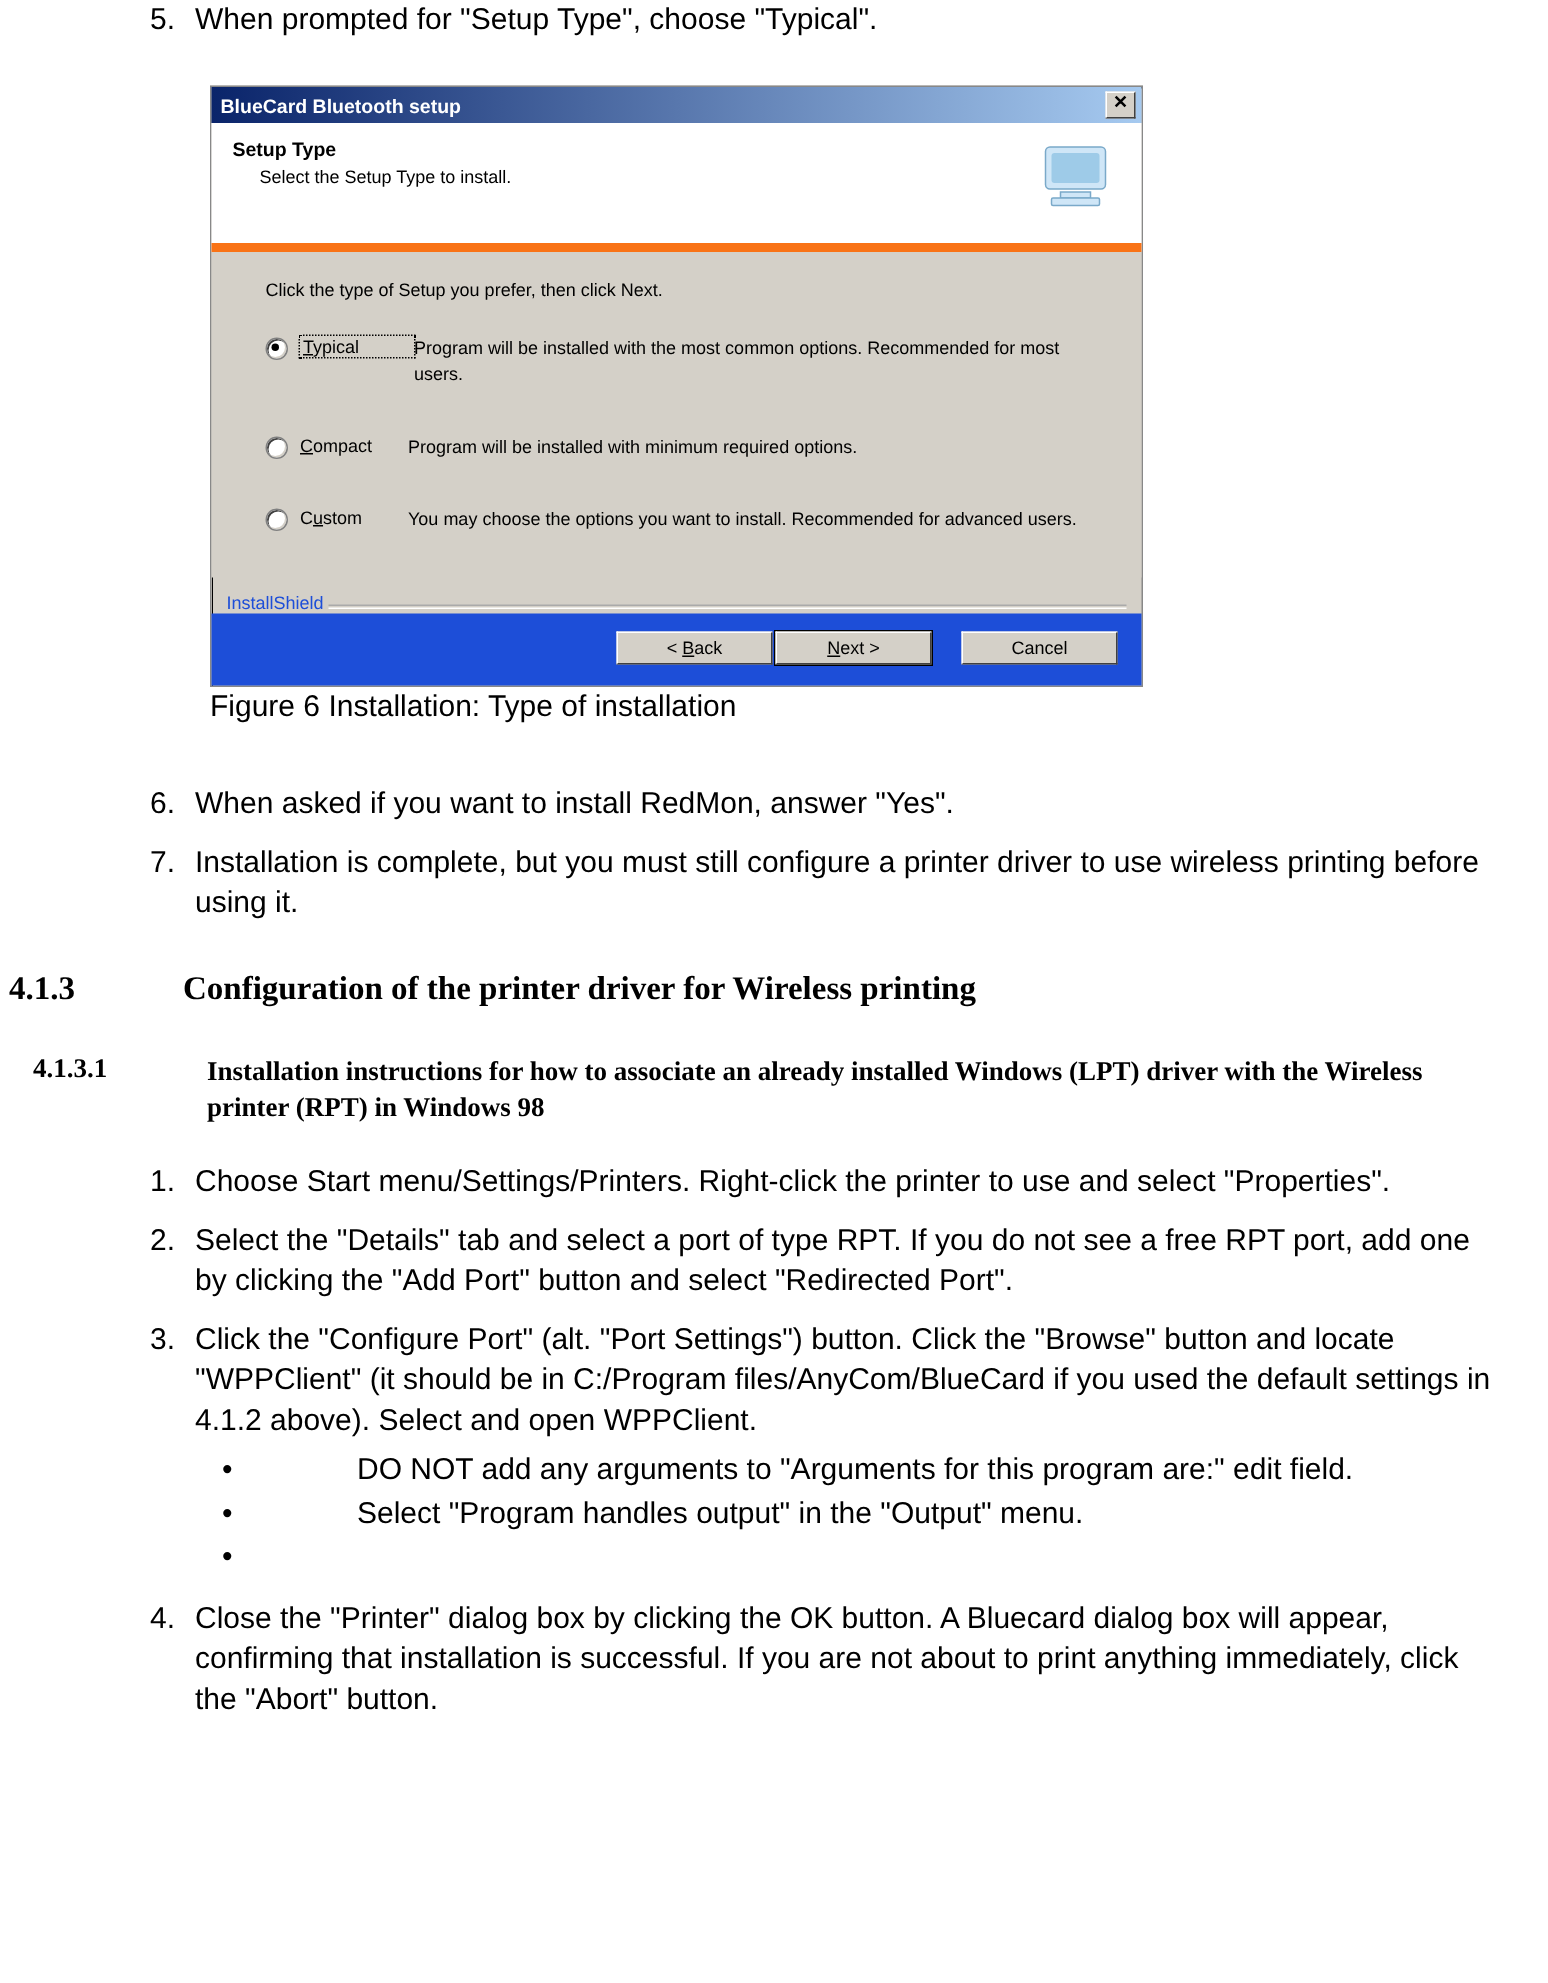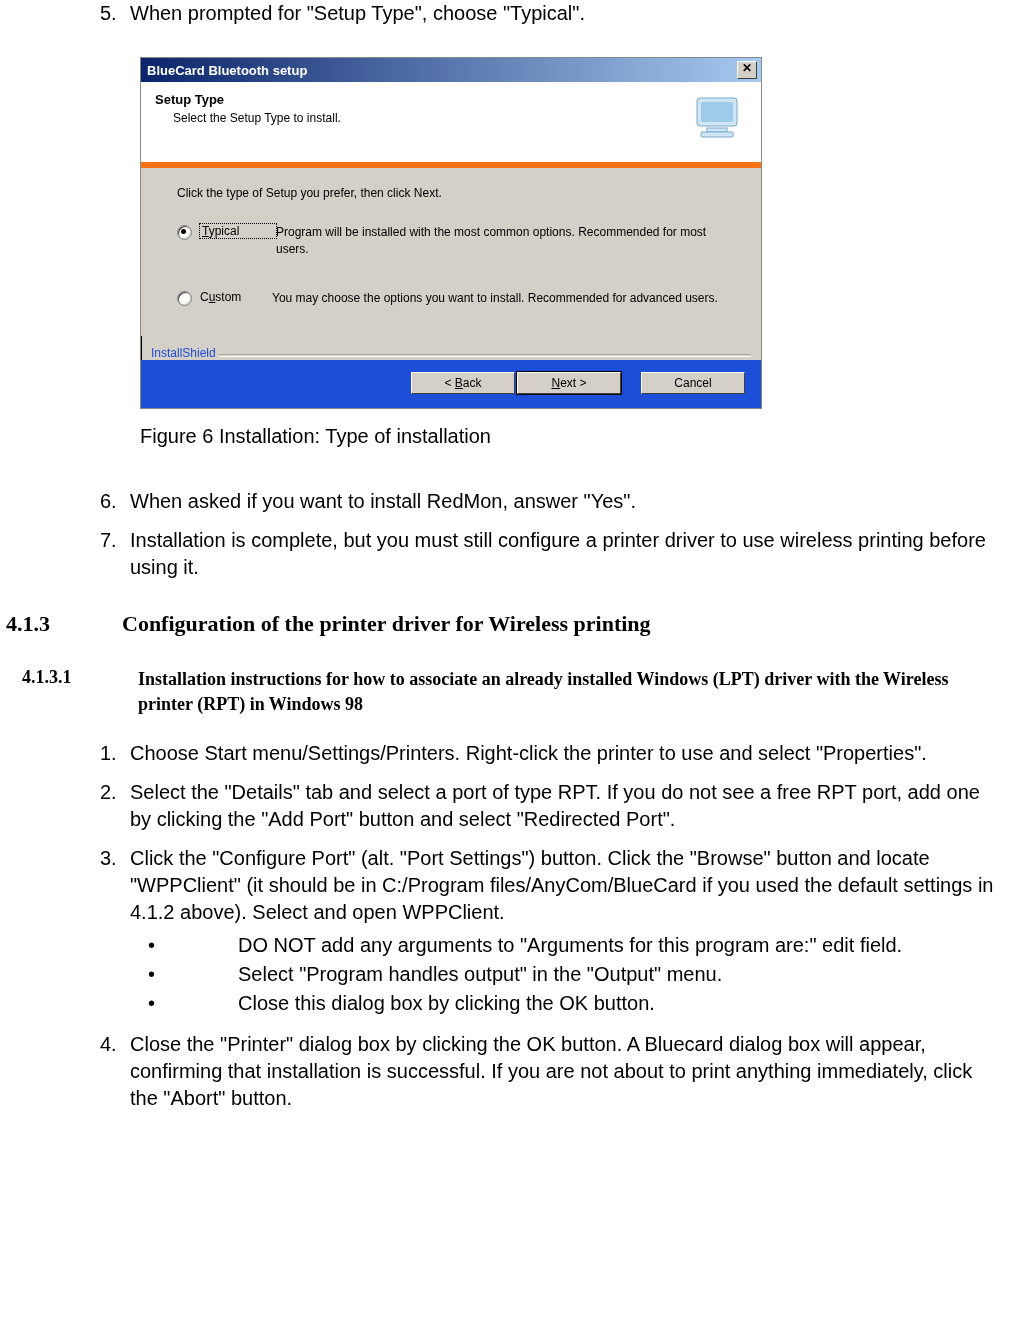--- a/index.html
+++ b/index.html
@@ -37,21 +37,21 @@
     .sub-bullets .bullet {
       min-width: 90px;
       text-align: left;
       padding-left: 18px;
     }
     .figure-wrap {
       margin: 30px 0 0 140px;
     }
     .figure-caption {
       font-size: 20px;
-      margin: 16px 0 40px 140px;
+      margin: 2px 0 40px 140px;
     }
     .h3-row {
       display: flex;
       margin: 30px 0 30px 0;
     }
     .h3-num {
       font-family: Georgia, 'Times New Roman', serif;
       font-weight: bold;
       font-size: 22px;
       min-width: 116px;
@@ -269,20 +269,25 @@
       </div>
       <div class="body-panel">
         <div class="body-intro">Click the type of Setup you prefer, then click Next.</div>
 
         <div class="opt-row">
           <div class="radio selected"></div>
           <div class="opt-label boxed"><span class="ul">T</span><span>ypical</span></div>
           <div class="opt-desc">Program will be installed with the most common options.  Recommended for most users.</div>
         </div>
 
+        <div class="opt-row">
+          <div class="radio"></div>
+          <div class="opt-label"><span class="ul">C</span><span>ompact</span></div>
+          <div class="opt-desc">Program will be installed with minimum required options.</div>
+        </div>
 
         <div class="opt-row" style="margin-bottom:18px;">
           <div class="radio"></div>
           <div class="opt-label"><span>C</span><span class="ul">u</span><span>stom</span></div>
           <div class="opt-desc">You may choose the options you want to install. Recommended for advanced users.</div>
         </div>
       </div>
       <div class="shield-row">
         <span>InstallShield</span>
         <div class="shield-line"></div>
@@ -332,21 +337,20 @@
         <div class="bullet-row">
             <span class="bullet">•</span>
             <span>DO NOT add any arguments to "Arguments for this program are:" edit field.</span>
           </div>
         <div class="bullet-row">
             <span class="bullet">•</span>
             <span>Select "Program handles output" in the "Output" menu.</span>
           </div>
         <div class="bullet-row">
             <span class="bullet">•</span>
-            <span>Close this dialog box by clicking the OK button.</span>
           </div>
       </div>
     </div>
   </div>
 
   <div class="ol-item">
     <div class="ol-num">4.</div>
     <div class="ol-text">Close the "Printer" dialog box by clicking the OK button. A  Bluecard dialog box will appear, confirming that installation is successful. If you are not about to print anything immediately, click the "Abort" button.</div>
   </div>
 

